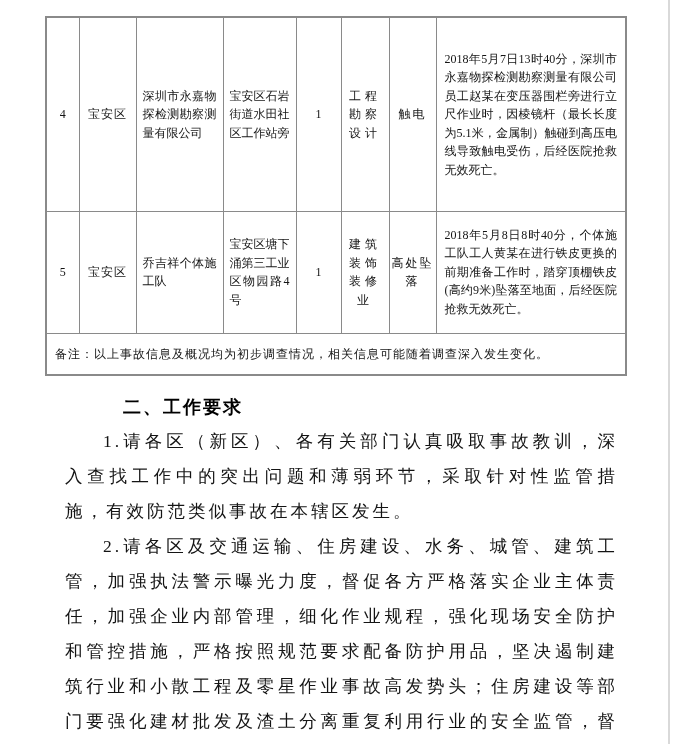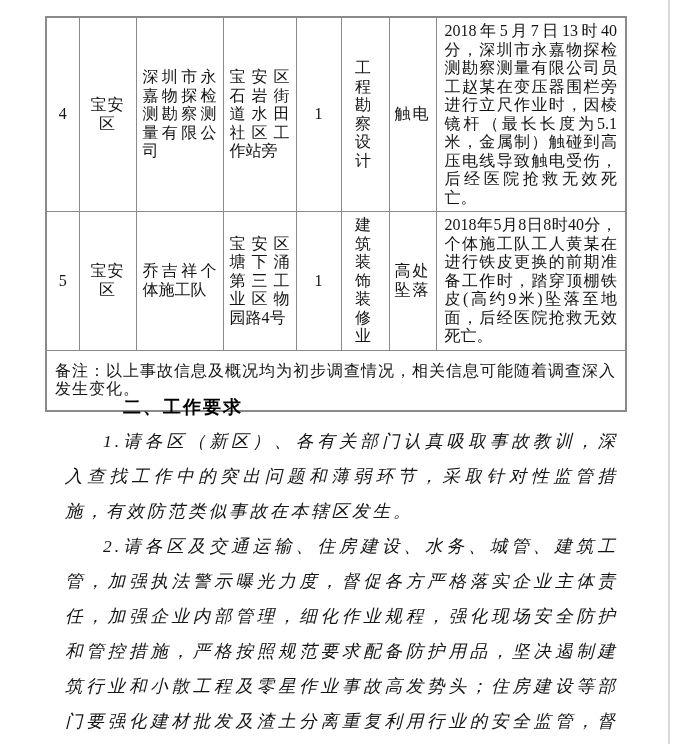--- a/index.html
+++ b/index.html
@@ -12,21 +12,21 @@
 
   
   .doc-table {
     position:absolute; left:45px; top:16px; width:580px;
     border-collapse:collapse; table-layout:fixed;
     border:2px solid #8a8a8a;
   }
   .doc-table td {
     border:1px solid #8a8a8a;
     vertical-align:middle;
-    font-size:16px; line-height:18.5px; color:#141414;
+    font-size:12px; line-height:18.5px; color:#141414;
   }
   tr.r4 { height:194px; }
   tr.r5 { height:122px; }
   tr.rnote { height:30px; }
 
   .c-center   { text-align:center; }
   .c-district { text-align:center; letter-spacing:1px; padding:4px 4px; }
   .c-just     { text-align:justify; padding:12px 6px; }
   .c-industry { text-align:center; letter-spacing:4px; padding:2px 4px; }
   .c-accident { text-align:center; letter-spacing:2px; padding:2px 0; }
@@ -35,21 +35,21 @@
 
   
   .body-sec { position:absolute; left:65px; top:370px; width:553px; }
   .heading {
     font-family:"Liberation Sans","DejaVu Sans",sans-serif;
     font-weight:bold; font-size:18px; letter-spacing:2px;
     line-height:26px; margin-left:58px; margin-bottom:4px; color:#000;margin-top:24px;
   }
   .bline {
     font-size:17.5px; line-height:35px; letter-spacing:3px;
-    text-align:justify; text-align-last:justify; color:#141414;font-style:italic;
+    text-align:justify; text-align-last:justify; color:#141414;
   }
   .bline.indent { text-indent:38px; }
   .bline.plain  { text-align-last:auto; }
 </style>
 </head>
 <body>
 
 <div class="page">
 
   <table class="doc-table">

